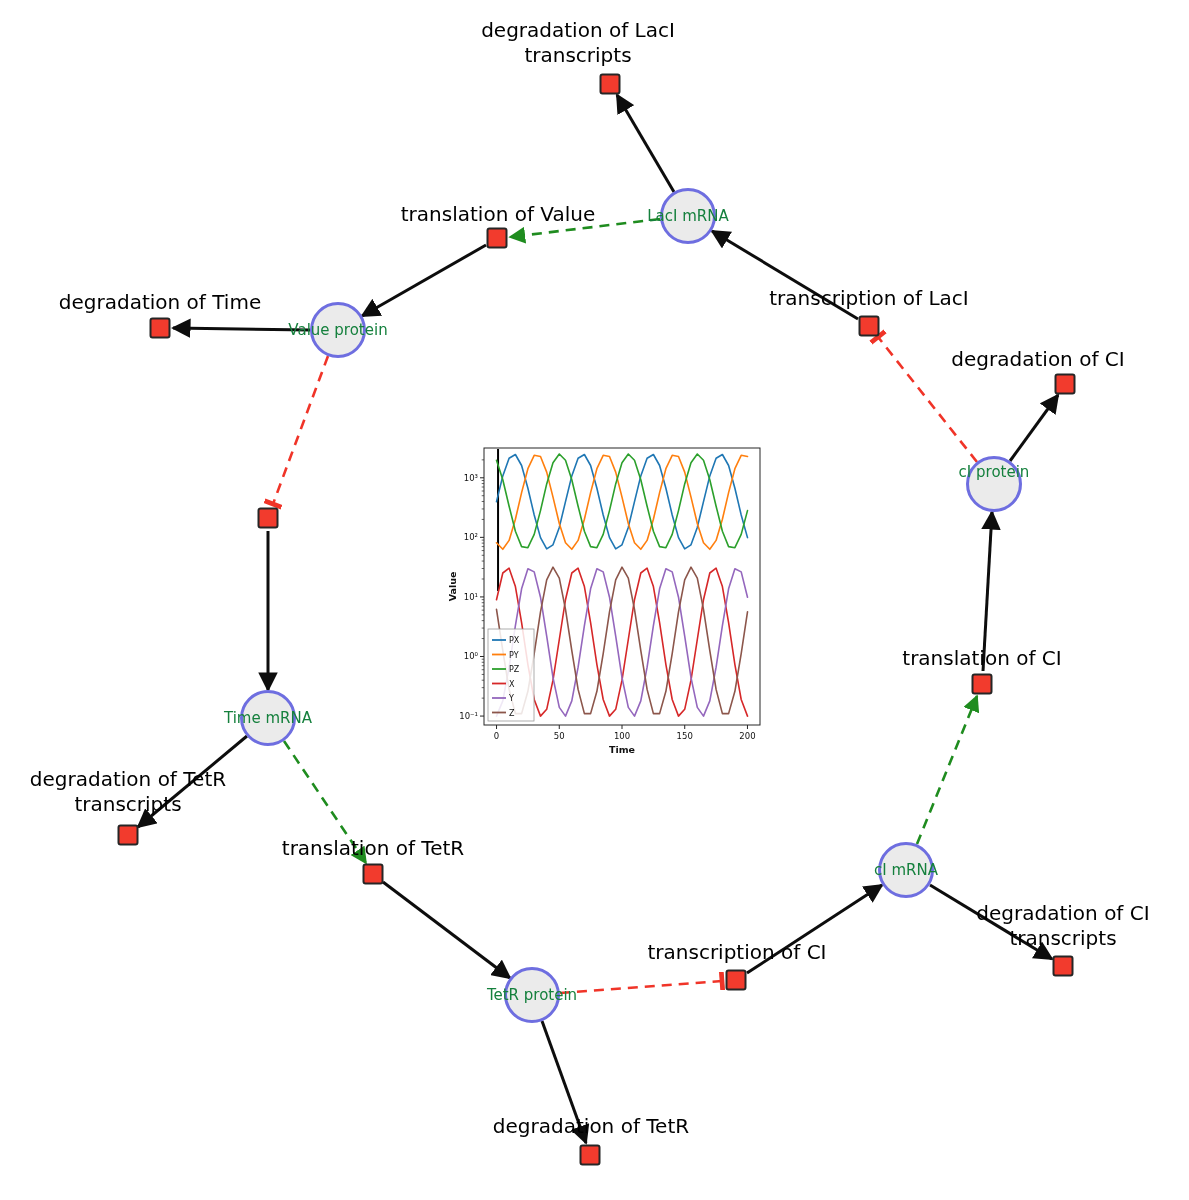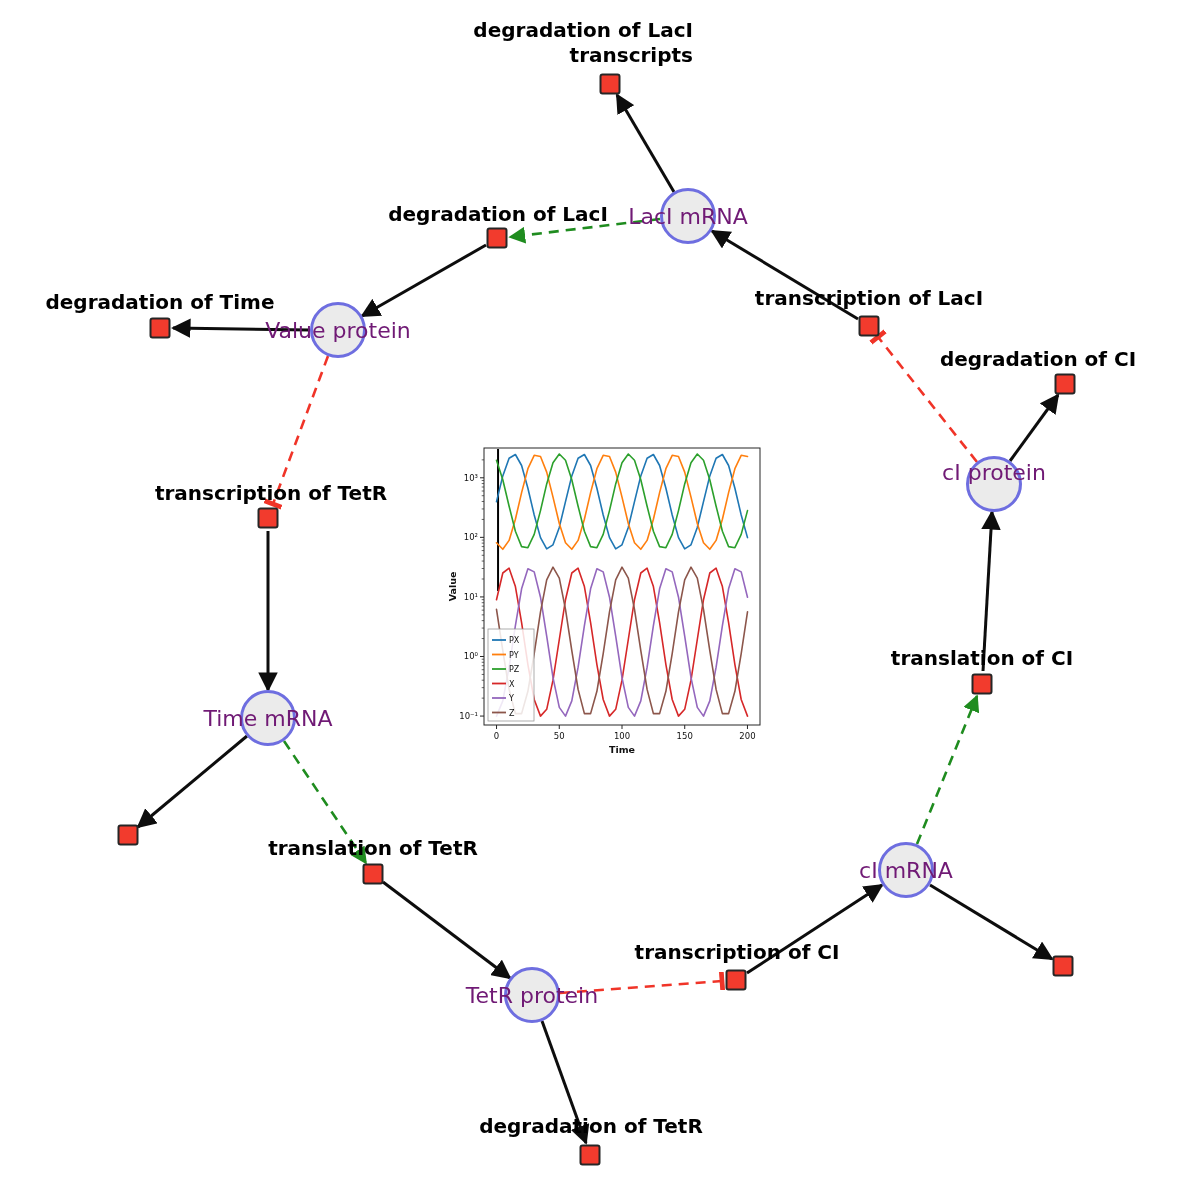--- a/index.html
+++ b/index.html
@@ -12,31 +12,31 @@
   .e-black{stroke:#0d0d0d;stroke-width:3;fill:none;}
   .e-green{stroke:#1f8c1f;stroke-width:2.6;stroke-dasharray:10 7;fill:none;}
   .e-red{stroke:#f03428;stroke-width:2.6;stroke-dasharray:10 7;fill:none;}
   .species{
     position:absolute;width:56px;height:56px;border-radius:50%;
     background:#ebebeb;border:3px solid #6e6ee0;
     transform:translate(-50%,-50%);box-sizing:border-box;
   }
   .species-label{
     position:absolute;transform:translate(-50%,-50%);
-    font-size:22px;color:#701a75;white-space:nowrap;
+    font-size:15px;color:#15803d;white-space:nowrap;
   }
   .reaction{
     position:absolute;width:21px;height:21px;
     background:#f23b2d;border:2.5px solid #262626;border-radius:3px;
     transform:translate(-50%,-50%);box-sizing:border-box;
   }
   .rlabel{
     position:absolute;transform:translate(-50%,-50%);
-    font-weight:bold;font-size:20px;color:#000;
-    white-space:nowrap;text-align:right;line-height:1.25;
+    font-weight:normal;font-size:20px;color:#000;
+    white-space:nowrap;text-align:center;line-height:1.25;
   }
   .rlabel.wrap{white-space:normal;}
   .inset{position:absolute;left:444px;top:440px;}
   .inset svg text{font-family:"DejaVu Sans",sans-serif;}
 </style>
 </head>
 <body>
 
 <div class="stage">
 
@@ -96,28 +96,29 @@
   <div class="reaction" style="left:268px;top:518px"></div>
   <div class="reaction" style="left:1065px;top:384px"></div>
   <div class="reaction" style="left:982px;top:684px"></div>
   <div class="reaction" style="left:128px;top:835px"></div>
   <div class="reaction" style="left:373px;top:874px"></div>
   <div class="reaction" style="left:736px;top:980px"></div>
   <div class="reaction" style="left:1063px;top:966px"></div>
   <div class="reaction" style="left:590px;top:1155px"></div>
 
   <div class="rlabel wrap" style="left:578px;top:43px;width:230px">degradation of LacI transcripts</div>
-  <div class="rlabel" style="left:498px;top:214px">degradation of LacI</div>
+  <div class="rlabel" style="left:498px;top:214px">translation of Value</div>
   <div class="rlabel" style="left:869px;top:298px">transcription of LacI</div>
   <div class="rlabel" style="left:160px;top:302px">degradation of Time</div>
-  <div class="rlabel" style="left:271px;top:493px">transcription of TetR</div>
   <div class="rlabel" style="left:1038px;top:359px">degradation of CI</div>
   <div class="rlabel" style="left:982px;top:658px">translation of CI</div>
+  <div class="rlabel wrap" style="left:128px;top:792px;width:250px">degradation of TetR transcripts</div>
   <div class="rlabel" style="left:373px;top:848px">translation of TetR</div>
   <div class="rlabel" style="left:737px;top:952px">transcription of CI</div>
+  <div class="rlabel wrap" style="left:1063px;top:926px;width:230px">degradation of CI transcripts</div>
   <div class="rlabel" style="left:591px;top:1126px">degradation of TetR</div>
 
   <div class="inset">
     <svg id="inset-chart" width="330" height="322">
         <rect x="40" y="8" width="276" height="277" fill="#ffffff" stroke="#262626" stroke-width="1"></rect>
         <line x1="40" x2="36" y1="276.06451612903226" y2="276.06451612903226" stroke="#262626" stroke-width="1"></line>
         <text x="34" y="279.06451612903226" text-anchor="end" font-size="8.5" fill="#111">10⁻¹</text>
         <line x1="40" x2="36" y1="216.49462365591398" y2="216.49462365591398" stroke="#262626" stroke-width="1"></line>
         <text x="34" y="219.49462365591398" text-anchor="end" font-size="8.5" fill="#111">10⁰</text>
         <line x1="40" x2="36" y1="156.92473118279568" y2="156.92473118279568" stroke="#262626" stroke-width="1"></line>

